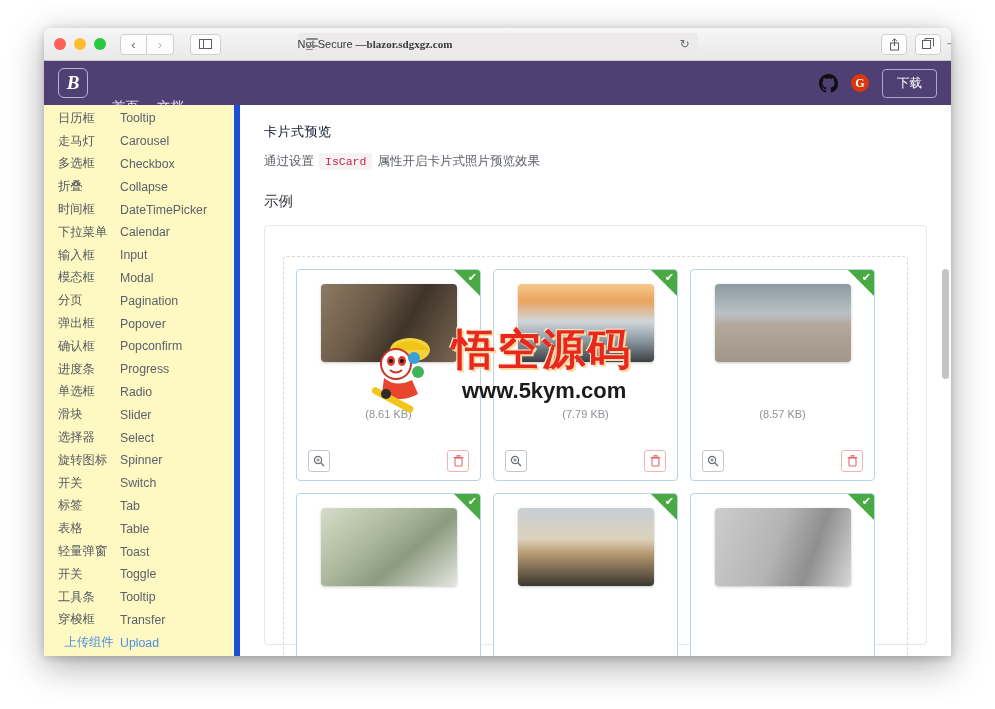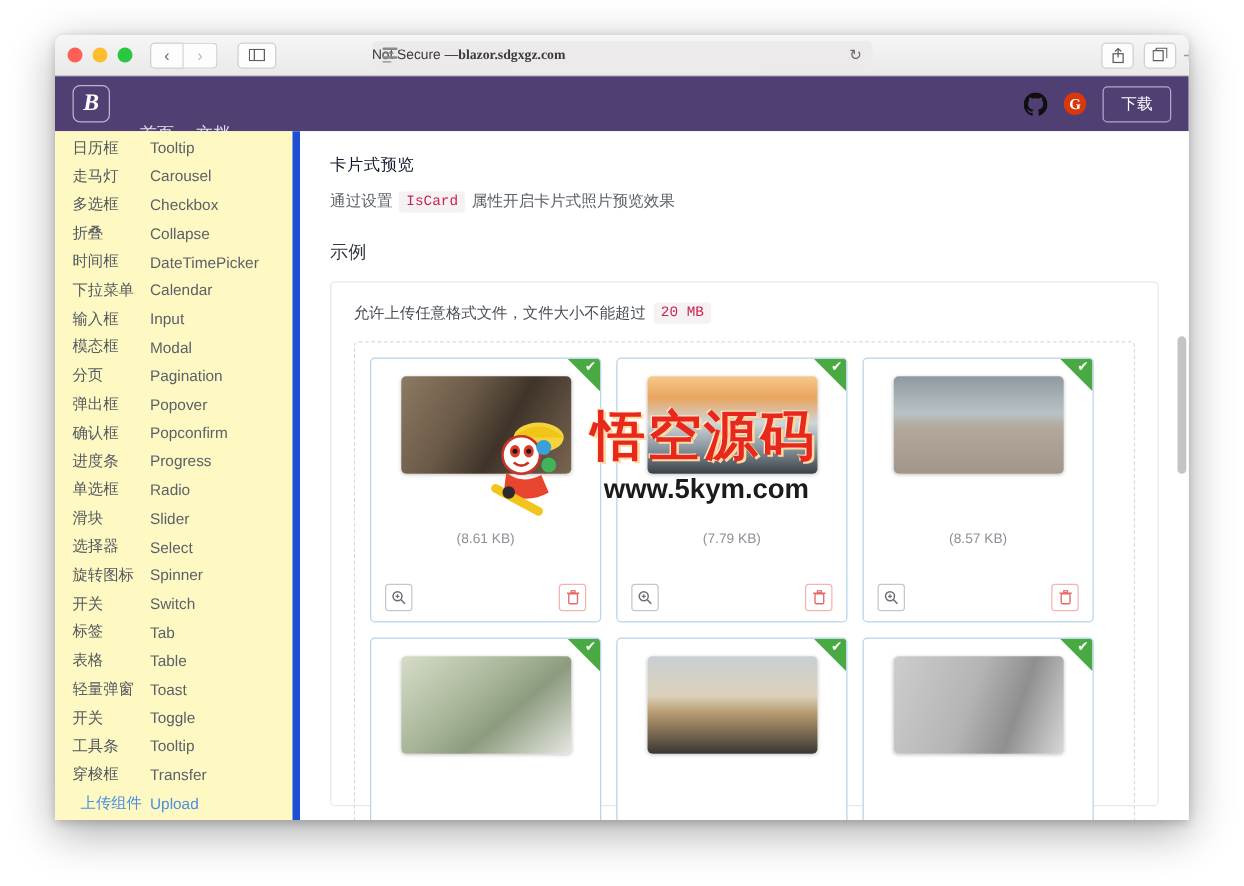--- a/index.html
+++ b/index.html
@@ -222,21 +222,21 @@
     border-radius: 3px;
     display:flex; align-items:center; justify-content:center;
     background:#fff; cursor:pointer;
   }
   .act-btn.zoom   { border:1px solid #c3c7cc; color:#6a6f76; }
   .act-btn.delete { border:1px solid #f3b3b3; color:#e46a6a; }
 
   
   .watermark {
     position:absolute;
-    left: 343px; top: 300px;
+    left: 322px; top: 300px;
     width: 300px; height: 86px;
     z-index: 30;
     pointer-events:none;
   }
   .wm-text {
     position:absolute; left: 86px; top: 0;
     font-size: 43px; font-weight: bold;
     color:#e8281e;
     font-family:"DejaVu Sans", sans-serif;
     letter-spacing: 2px;
@@ -431,24 +431,20 @@
 
       <div class="page-desc">
         <span>通过设置</span>
         <code class="inline">IsCard</code>
         <span>属性开启卡片式照片预览效果</span>
       </div>
 
       <div class="section-title">示例</div>
 
       <div class="example-box">
-        <div class="limit-line">
-          <span>允许上传任意格式文件，文件大小不能超过</span>
-          <code class="inline">20 MB</code>
-        </div>
 
         <div class="dropzone" id="dropzone">
             <div class="card">
               <span class="ribbon"></span>
               <span class="ribbon-check">✔</span>
               <div class="thumb" style="background-image:linear-gradient(120deg,#8d7a63 0%,#6b5a47 35%,#3f342a 60%,#7a6651 100%)"></div>
               <div class="fsize">(8.61 KB)</div>
               <div class="card-actions">
                 <span class="act-btn zoom">
                   <svg width="12" height="12" viewBox="0 0 12 12">

